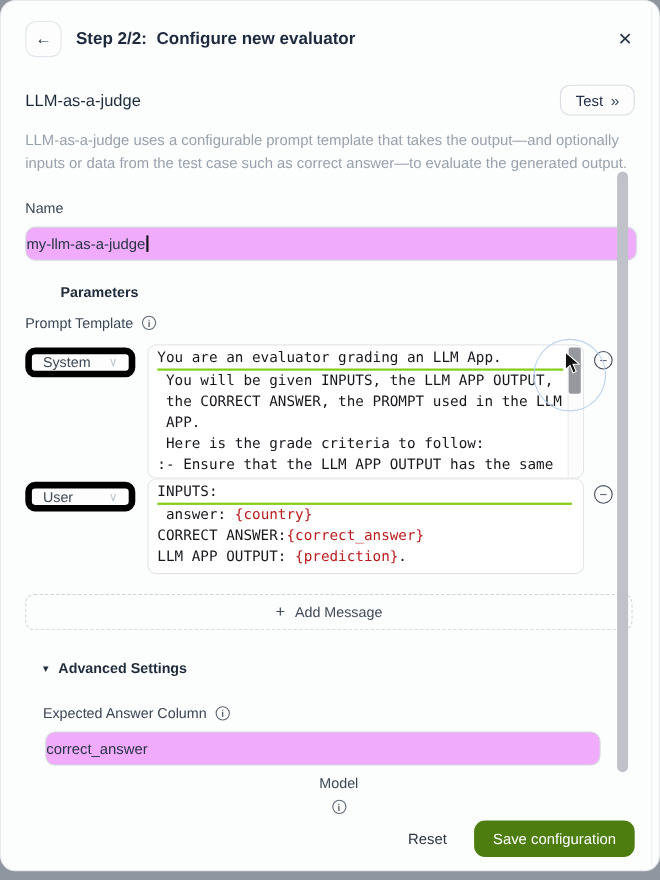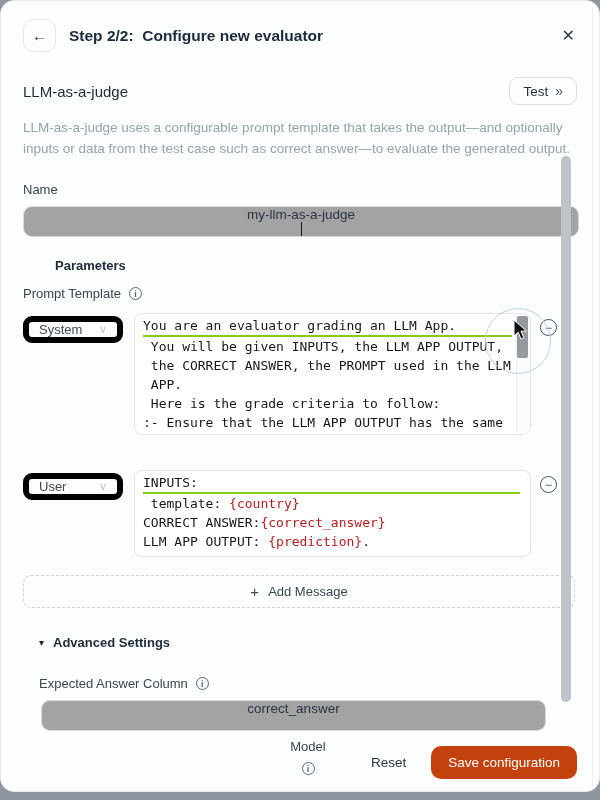--- a/index.html
+++ b/index.html
@@ -24,22 +24,22 @@
   .test-btn { margin-left:auto; border:1px solid #d9dde2; border-radius:9px; background:#fdfdfe;
               padding:5px 13px; font-size:13.5px; color:#22304a; display:flex; align-items:flex-end; gap:7px; cursor:pointer; }
   .test-btn .chev2 { font-size:14px; color:#3a4a60; }
 
   .desc { margin-top:12px; font-size:13.5px; line-height:21px; color:#98a2ad; max-width:548px; }
 
   .lbl { font-size:13px; color:#3a4654; }
   .lbl-bold { font-size:13px; font-weight:700; color:#202c3b;padding-left:32px; }
 
   .name-lbl { margin-top:23px; }
-  .text-input { margin-top:9px; height:31px; border:1px solid #d6dade; border-radius:9px; background:#a3a3a3;
-                display:flex; align-items:center; padding:0 12px; font-size:13.5px; color:#2a3442;flex-direction:column; }
+  .text-input { margin-top:9px; height:31px; border:1px solid #d6dade; border-radius:9px; background:#f0abfc;
+                display:flex; align-items:center; padding:0 0; font-size:13.5px; color:#2a3442; }
   .name-input { width:556px; margin-left:0; }
   .caret { display:inline-block; width:1.5px; height:15px; background:#16181d; margin-left:1px; }
 
   .params-lbl { margin-top:21px; }
   .pt-row { margin-top:13px; display:flex; align-items:center; gap:8px; }
 
   .info-ic { width:13px; height:13px; border:1.2px solid #5d6875; border-radius:50%; display:inline-flex;
              align-items:center; justify-content:center; font-size:9px; color:#5d6875; font-weight:700; }
 
   
@@ -73,21 +73,21 @@
   .adv-head { margin-top:27px; display:flex; align-items:center; gap:9px; cursor:pointer; }
   .adv-tri { font-size:10px; color:#1f2b3a; }
   .adv-title { font-size:13px; font-weight:700; color:#1f2b3a; }
   .exp-row { margin-top:26px; display:flex; align-items:center; gap:8px; }
   .exp-input { width:505px; margin-left:2px; }
   .model-row { margin-top:8px; display:flex; align-items:center; gap:8px;flex-direction:column; }
 
   
   .footer { position:absolute; right:22px; bottom:12px; display:flex; align-items:center; gap:25px; }
   .reset-btn { font-size:13.5px; color:#2a3442; background:none; border:none; cursor:pointer; font-family:inherit; }
-  .save-btn { background:#c2410c; color:#fff; font-size:13.5px; border:none; border-radius:10px;
+  .save-btn { background:#4d7c0f; color:#fff; font-size:13.5px; border:none; border-radius:10px;
               padding:9px 17px; cursor:pointer; font-family:inherit; }
 
   
   .modal-scroll-thumb { position:absolute; left:560px; top:155px; width:10px; height:546px;
                         background:#bfc3c9; border-radius:6px; }
   .right-edge-line { position:absolute; left:591px; top:6px; height:780px; width:1px; background:#eceef0; }
 
   
   .click-ring { position:absolute; left:484px; top:307px; width:66px; height:66px; border:1px solid #bcd2ee;
                 border-radius:50%; pointer-events:none; }
@@ -140,27 +140,27 @@
         <div class="ta-body"><div class="code-line"><span>You are an evaluator grading an LLM App.</span></div><div class="code-line"><span> You will be given INPUTS, the LLM APP OUTPUT,</span></div><div class="code-line"><span> the CORRECT ANSWER, the PROMPT used in the LLM</span></div><div class="code-line"><span> APP.</span></div><div class="code-line"><span> Here is the grade criteria to follow:</span></div><div class="code-line"><span>:- Ensure that the LLM APP OUTPUT has the same</span></div><div class="code-line"><span>meaning as the CORRECT ANSWER</span></div></div>
         <div class="ta-scroll-track">
           <div class="ta-scroll-thumb"></div>
         </div>
       </div>
       <div class="minus-btn">
         <span>−</span>
       </div>
     </div>
 
-    <div class="msg-row" style="margin-top:35px;">
+    <div class="msg-row" style="margin-top:0;">
       <div class="role-select">
         <span>User</span>
         <span class="chev">∨</span>
       </div>
       <div class="ta-box ta-usr">
-        <div class="ta-body"><div class="code-line"><span>INPUTS:</span></div><div class="code-line"><span> template: </span><span class="var">{country}</span></div><div class="code-line"><span>CORRECT ANSWER:</span><span class="var">{correct_answer}</span></div><div class="code-line"><span>LLM APP OUTPUT: </span><span class="var">{prediction}</span><span>.</span></div></div>
+        <div class="ta-body"><div class="code-line"><span>INPUTS:</span></div><div class="code-line"><span> answer: </span><span class="var">{country}</span></div><div class="code-line"><span>CORRECT ANSWER:</span><span class="var">{correct_answer}</span></div><div class="code-line"><span>LLM APP OUTPUT: </span><span class="var">{prediction}</span><span>.</span></div></div>
       </div>
       <div class="minus-btn">
         <span>−</span>
       </div>
     </div>
 
     <button class="add-msg">
       <span class="plus">+</span>
       <span>Add Message</span>
     </button>

